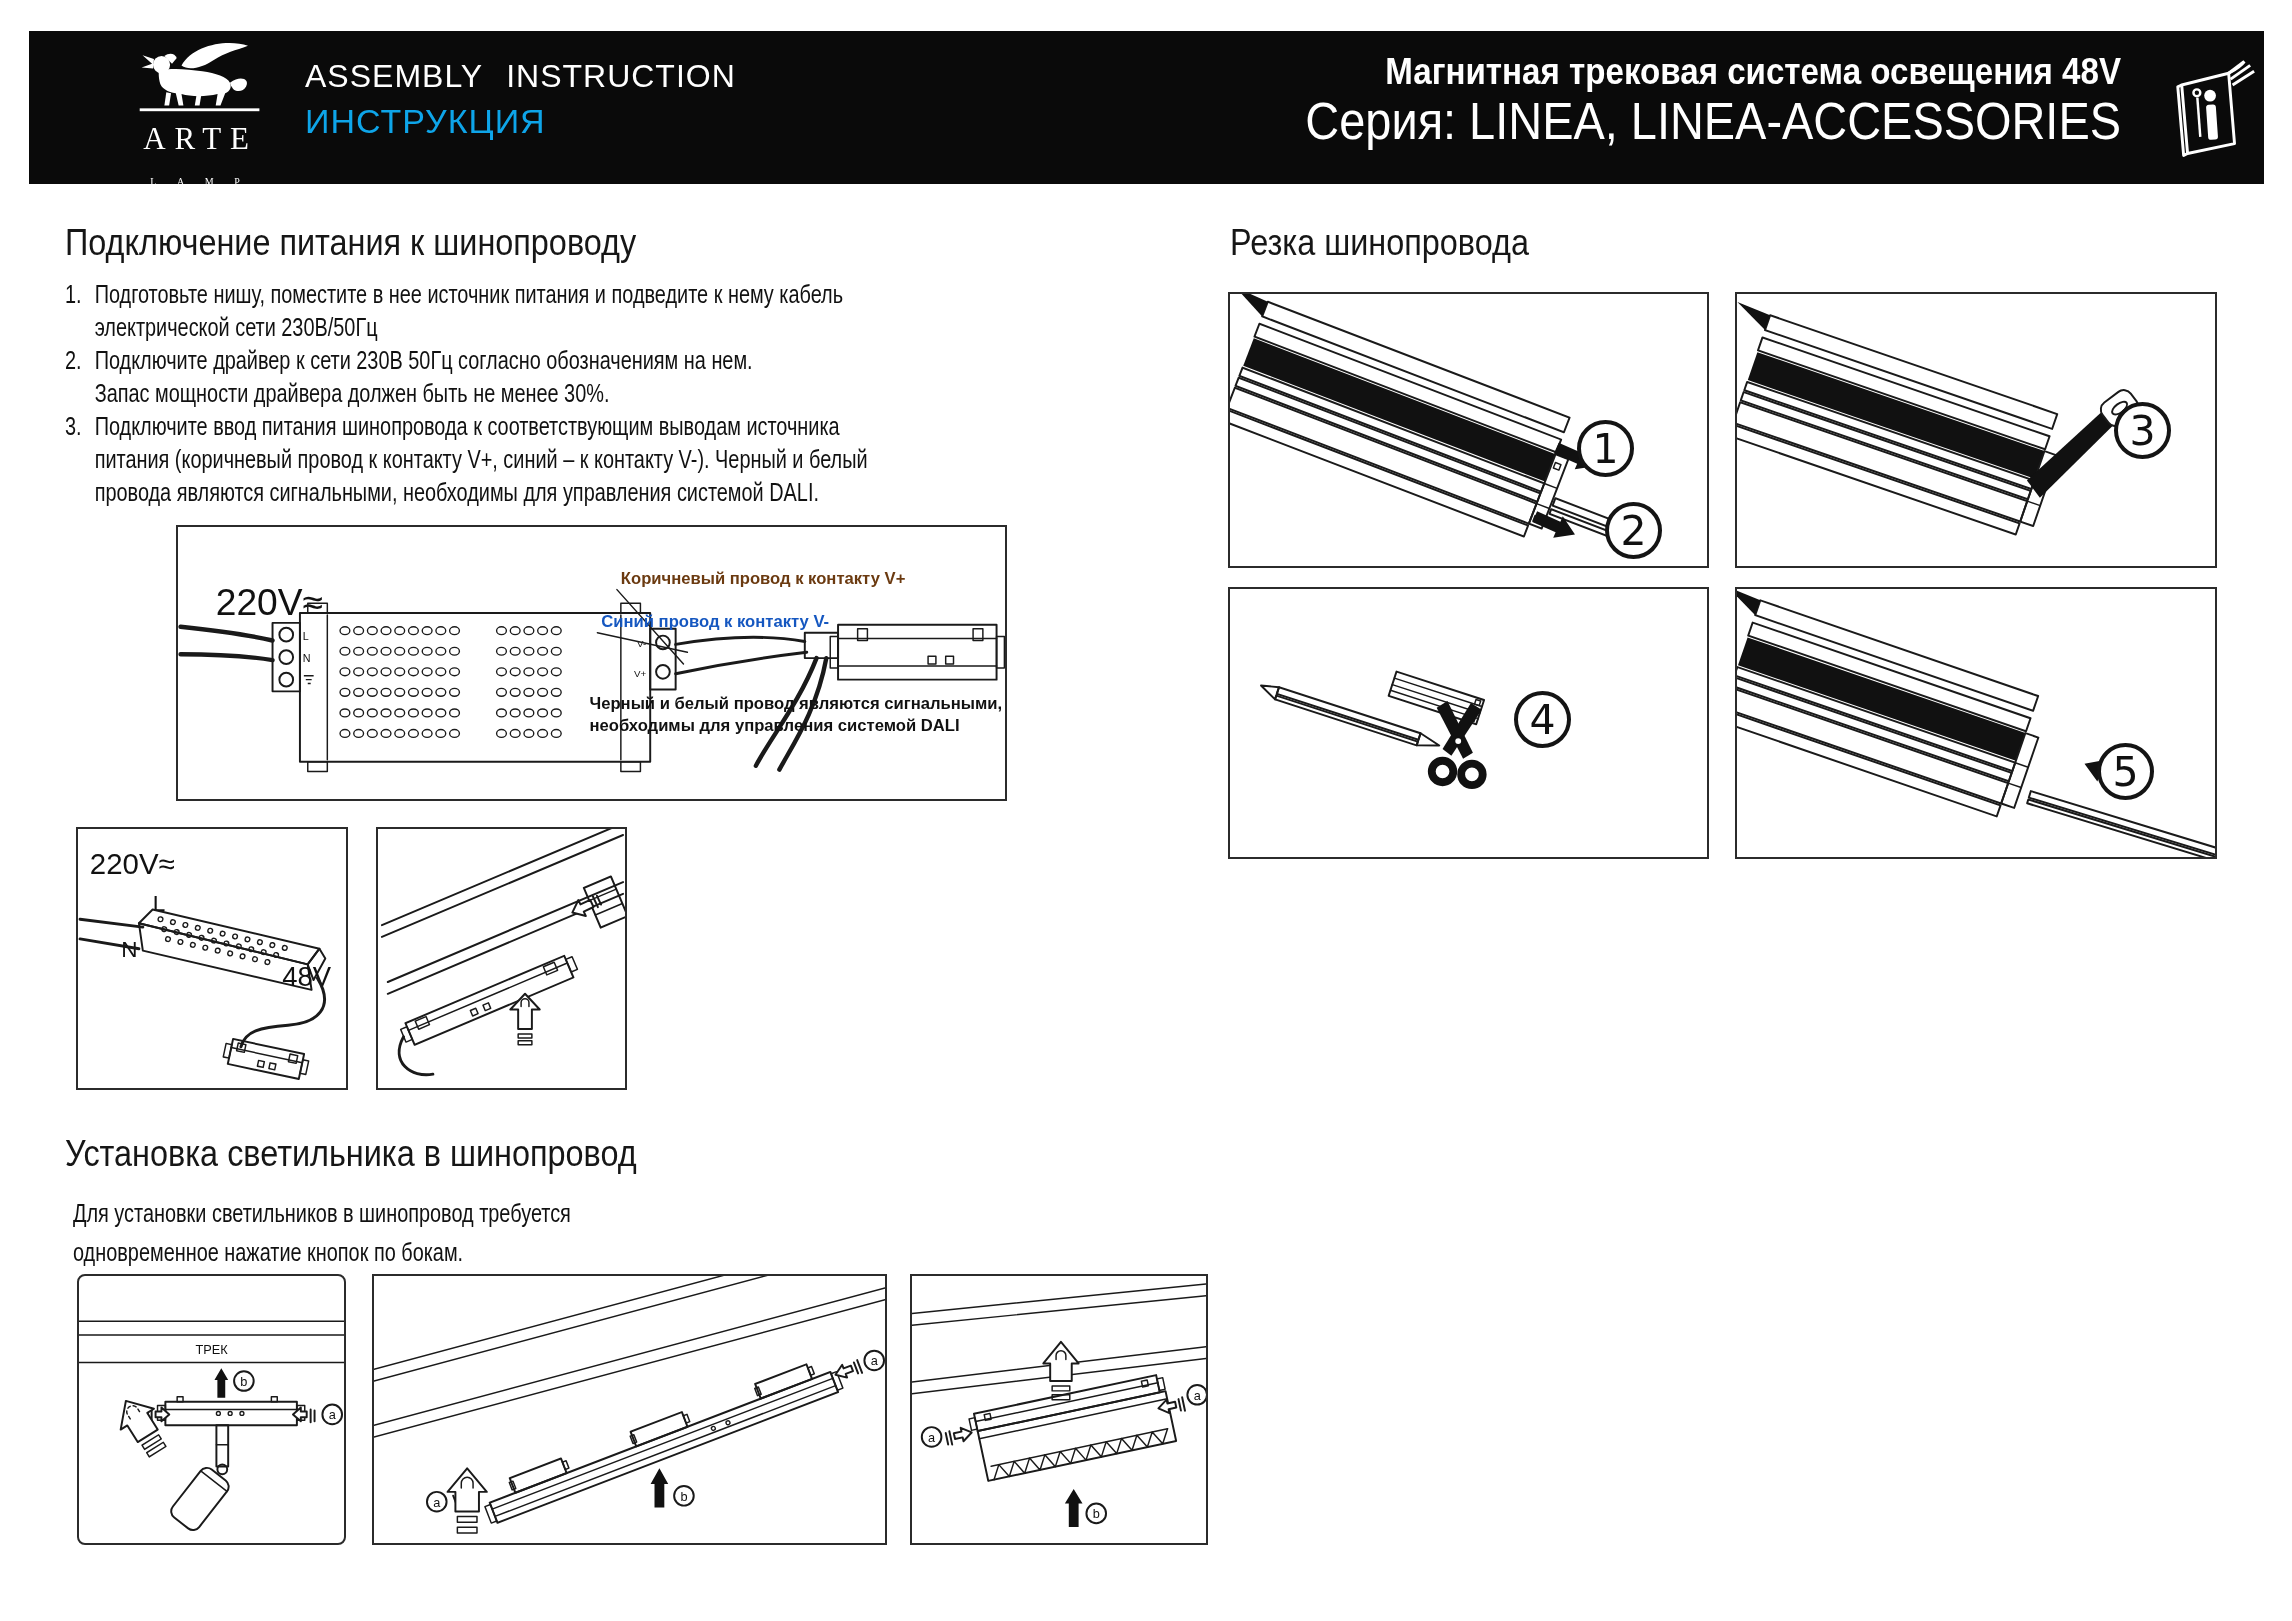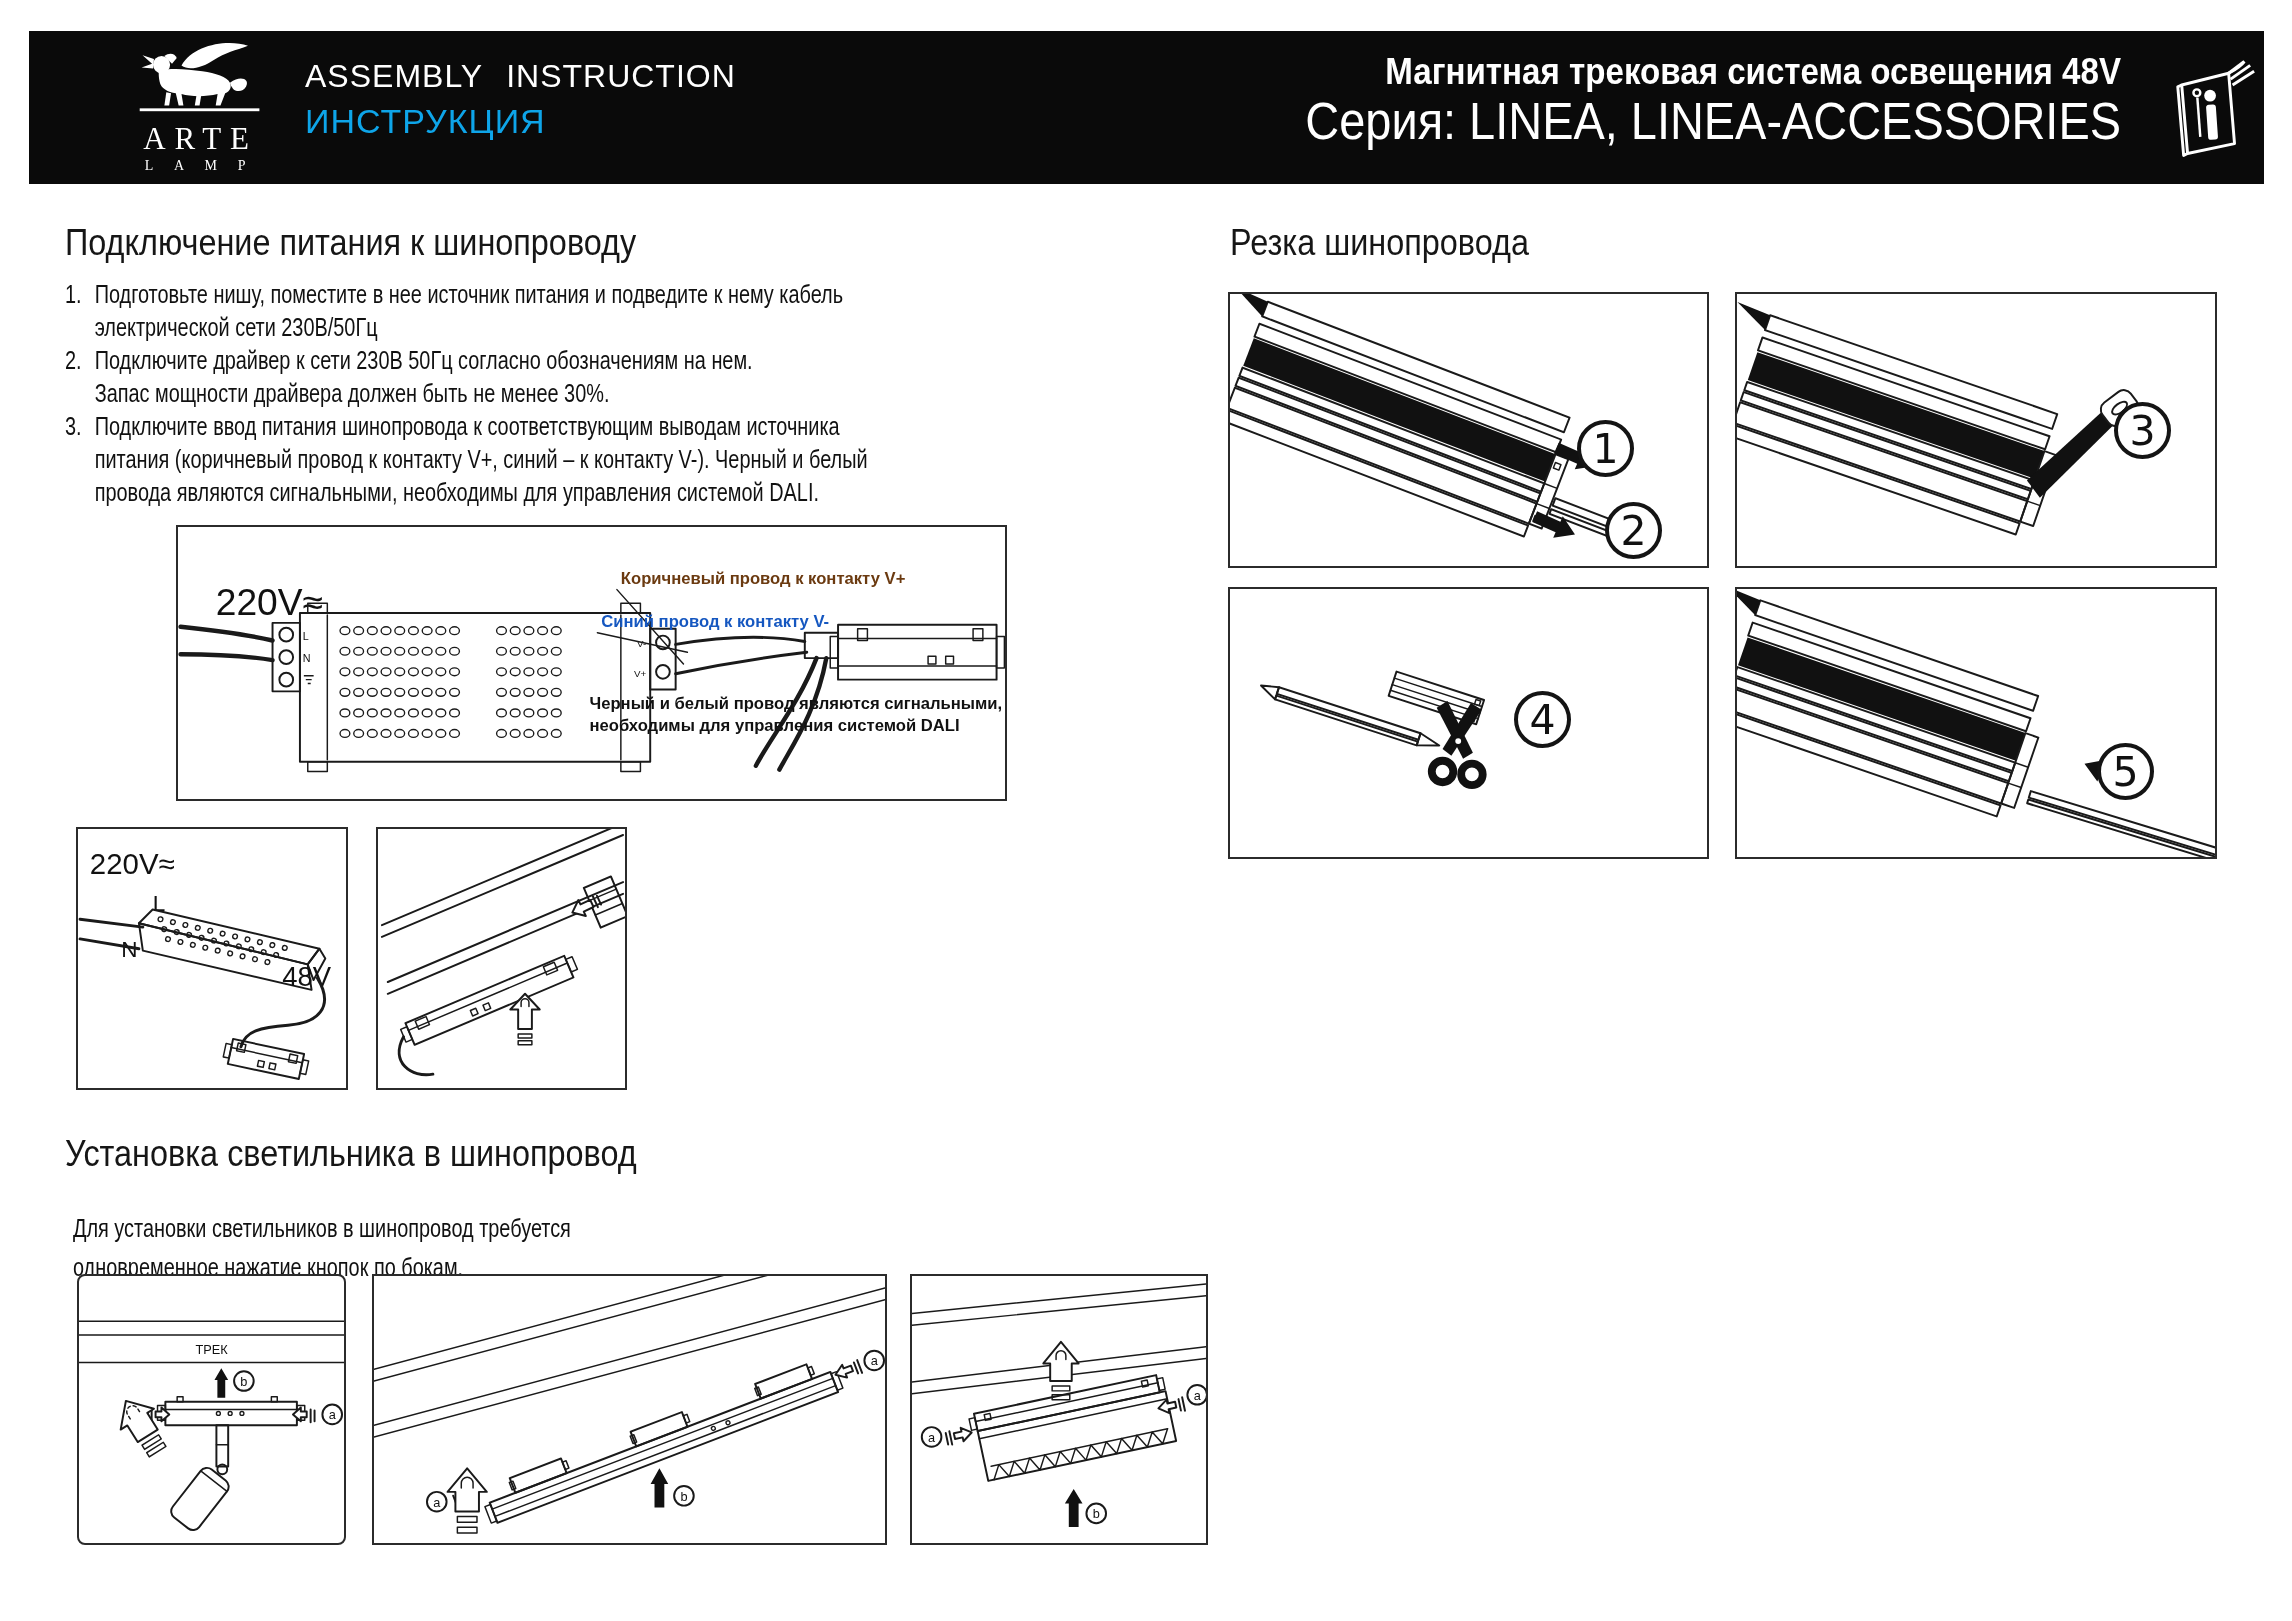--- a/index.html
+++ b/index.html
@@ -3,21 +3,21 @@
 <meta charset="utf-8">
 <style>
   html,body{margin:0;padding:0;background:#e8e8e8;}
   .page{position:relative;width:2293px;height:1621px;background:#ffffff;overflow:hidden;
         font-family:"Liberation Sans",sans-serif;color:#111;}
   .abs{position:absolute;}
   
   .hdr{position:absolute;left:29px;top:31px;width:2235px;height:153px;background:#0a0a0a;}
   .brand{position:absolute;left:98px;top:7.8px;width:147px;text-align:center;color:#fff;}
   .brand-arte{font-family:"Liberation Serif",serif;font-size:31px;letter-spacing:8.8px;margin-top:2px;}
-  .brand-lamp{font-family:"Liberation Serif",serif;font-size:14px;letter-spacing:20.6px;padding-left:9.8px;margin-top:1px;}
+  .brand-lamp{font-family:"Liberation Serif",serif;font-size:10px;letter-spacing:20.6px;padding-left:9.8px;margin-top:19px;}
   .t-en{position:absolute;left:276px;top:27.4px;font-size:32px;color:#fff;word-spacing:13.7px;letter-spacing:1px;white-space:nowrap;}
   .t-ru{position:absolute;left:276px;top:71px;font-size:34px;color:#0ea5e9;letter-spacing:1px;white-space:nowrap;}
   .hdr-right{position:absolute;right:143px;top:0;text-align:right;color:#fff;transform:scaleX(.92);transform-origin:100% 0;}
   .pt1{position:absolute;right:0;top:19.6px;font-size:36px;font-weight:bold;white-space:nowrap;}
   .pt2{position:absolute;right:0;top:61px;font-size:51px;white-space:nowrap;}
   
   .h1{position:absolute;font-size:36px;color:#161616;white-space:nowrap;transform:scaleX(.9);transform-origin:0 0;}
   .rows{position:absolute;}
   .r{display:flex;font-size:25.5px;line-height:33px;white-space:nowrap;transform:scaleX(.78);transform-origin:0 0;}
   .r .n{width:38px;flex:none;}
@@ -465,21 +465,21 @@
         <rect class="s" x="0" y="9" width="200" height="4"></rect>
       </g>
       <g transform="translate(392,206) rotate(202)">
         <polygon class="blk" points="0,6 26,6 26,0 45,12 26,24 26,18 0,18"></polygon>
       </g>
     </svg>
     <div class="badge" style="left:360px;top:154px;">5</div>
   </div>
 
   <div class="h1" style="left:65px;top:1133px;">Установка светильника в шинопровод</div>
-  <div class="rows note" style="left:73px;top:1194px;margin-top:15px;">
+  <div class="rows note" style="left:73px;top:1194px;">
     <div class="r">Для установки светильников в шинопровод требуется</div>
     <div class="r">одновременное нажатие кнопок по бокам.</div>
   </div>
 
   <div class="panel" style="left:77px;top:1274px;width:265px;height:267px;border-radius:8px;">
     <svg width="265" height="267" viewBox="0 0 270 272">
       <path class="s thin" d="M0,46 H270 M0,60 H270 M0,88 H270"></path>
       <text x="135" y="79" class="tt" font-size="13" text-anchor="middle">ТРЕК</text>
       <g>
         <rect class="s" x="88" y="128" width="134" height="24"></rect>

